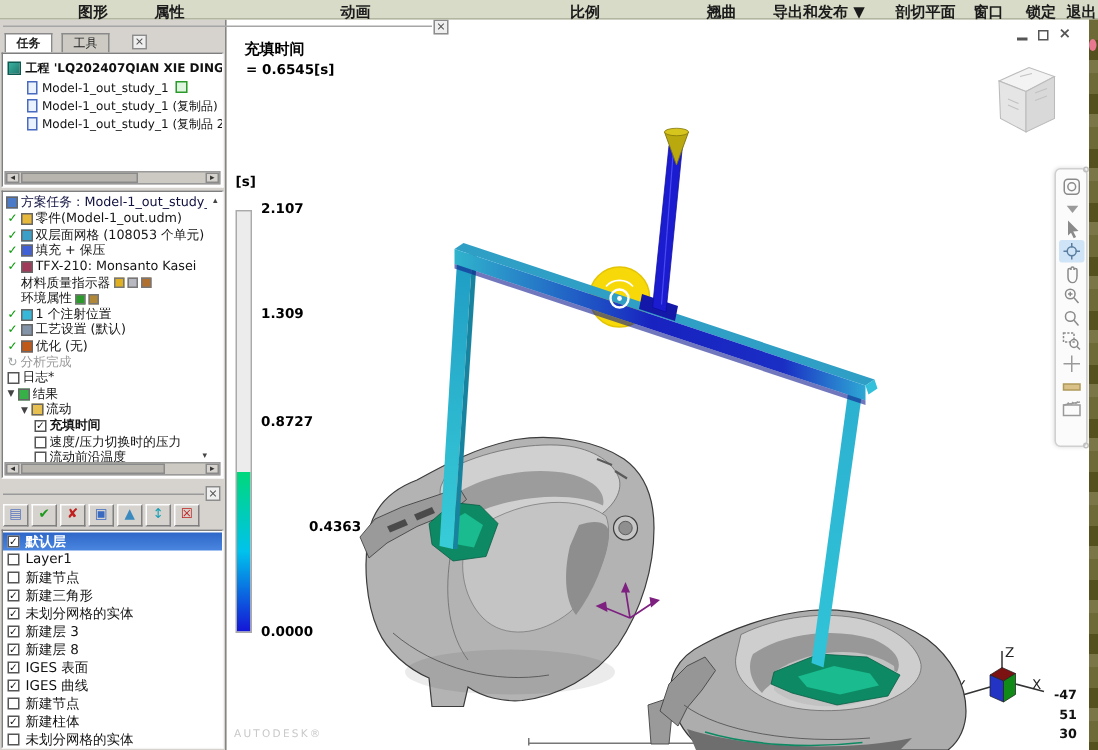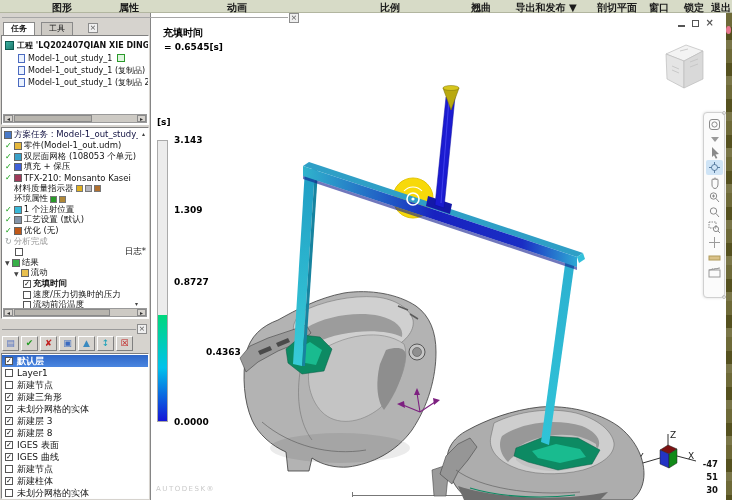--- a/index.html
+++ b/index.html
@@ -72,38 +72,38 @@
 .ndot{position:absolute;width:4px;height:4px;border:1px solid #c0c0c0;border-radius:50%}
 
 .rotnum{position:absolute;right:8px;font-size:8.5px;font-weight:700;color:#111;z-index:8;width:26px;text-align:right}
 svg{display:block}
 </style>
 </head>
 <body>
 
 <div id="menu-bar">
     <span class="mi" style="left: 62px;">图形</span>
-    <span class="mi" style="left: 129px; font-family: Liberation Serif, serif;">属性</span>
+    <span class="mi" style="left: 113px; font-family: Liberation Serif, serif;">属性</span>
     <span class="mi" style="left: 237px;">动画</span>
     <span class="mi" style="left: 390px;">比例</span>
     <span class="mi" style="left: 481px;">翘曲</span>
     <span class="mi" style="left: 546px;">导出和发布 ▼</span>
     <span class="mi" style="left: 617px;">剖切平面</span>
     <span class="mi" style="left: 659px;">窗口</span>
     <span class="mi" style="left: 694px;">锁定</span>
     <span class="mi" style="left: 721px;">退出</span>
   </div>
 
 <div id="viewport">
   <div id="plot-title">充填时间</div>
   <div id="plot-value">= 0.6545[s]</div>
   <div id="legend-unit">[s]</div>
   <div id="legend-bar"></div>
   <div id="legend-ticks">
-      <span class="ltick" style="top: 122px;">3.143</span>
+      <span class="ltick" style="top: 122px;">2.107</span>
       <span class="ltick" style="top: 192px;">1.309</span>
       <span class="ltick" style="top: 264px;">0.8727</span>
       <span class="ltick" style="top: 334px; margin-left: 32px;">0.4363</span>
       <span class="ltick" style="top: 404px;">0.0000</span>
     </div>
   <div id="watermark">AUTODESK®</div>
   <div id="ruler">
       <span class="rtick" style="left:0"></span>
       <span class="rtick" style="right:0"></span>
     </div>
@@ -381,21 +381,21 @@
         </div>
         <div class="trow" style="top: 97.8px; padding-left: 3px;">
           <span class="chk g">✓</span>
           <span class="ic" style="background: rgb(192, 88, 24);"></span>
           <span class="lbl">优化 (无)</span>
         </div>
         <div class="trow" style="top: 108.4px; padding-left: 3px;">
           <span class="chk l">↻</span>
           <span class="lbl gr">分析完成</span>
         </div>
-        <div class="trow" style="top: 119px; padding-left: 13px; justify-content: space-between;">
+        <div class="trow" style="top: 119px; padding-left: 3px;">
           <span class="cb"></span>
           <span class="lbl">日志*</span>
         </div>
         <div class="trow" style="top: 129.6px; padding-left: 3px;">
           <span class="exp">▼</span>
           <span class="ic" style="background: rgb(56, 176, 72);"></span>
           <span class="lbl">结果</span>
         </div>
         <div class="trow" style="top: 140.2px; padding-left: 12px;">
           <span class="exp">▼</span>

